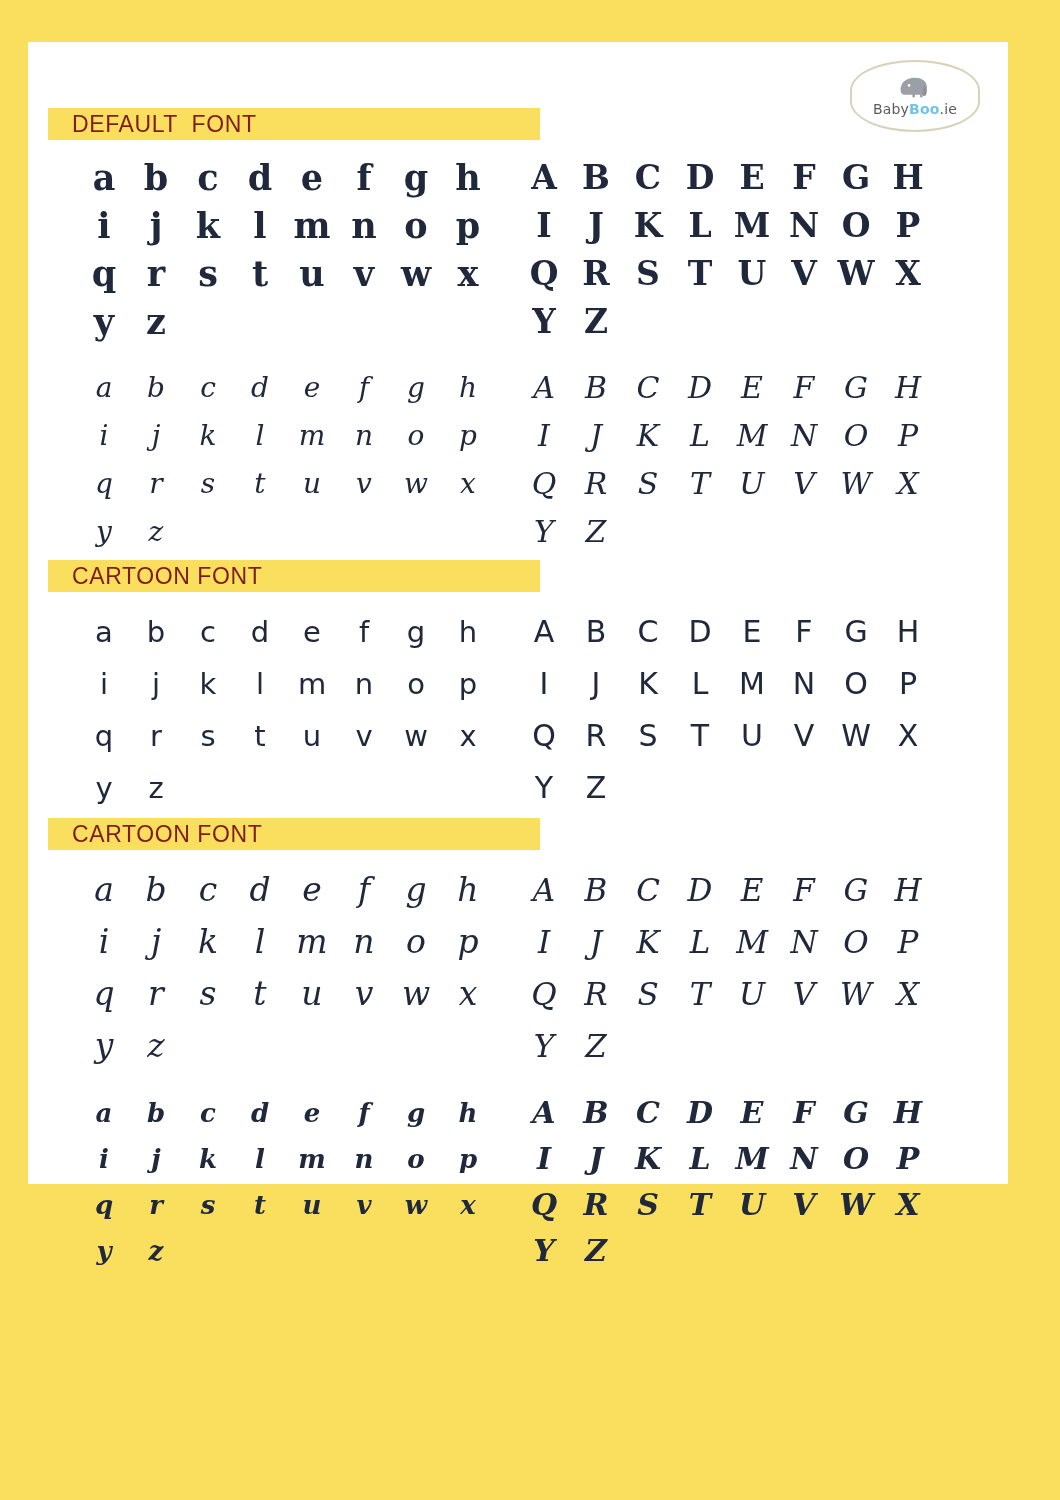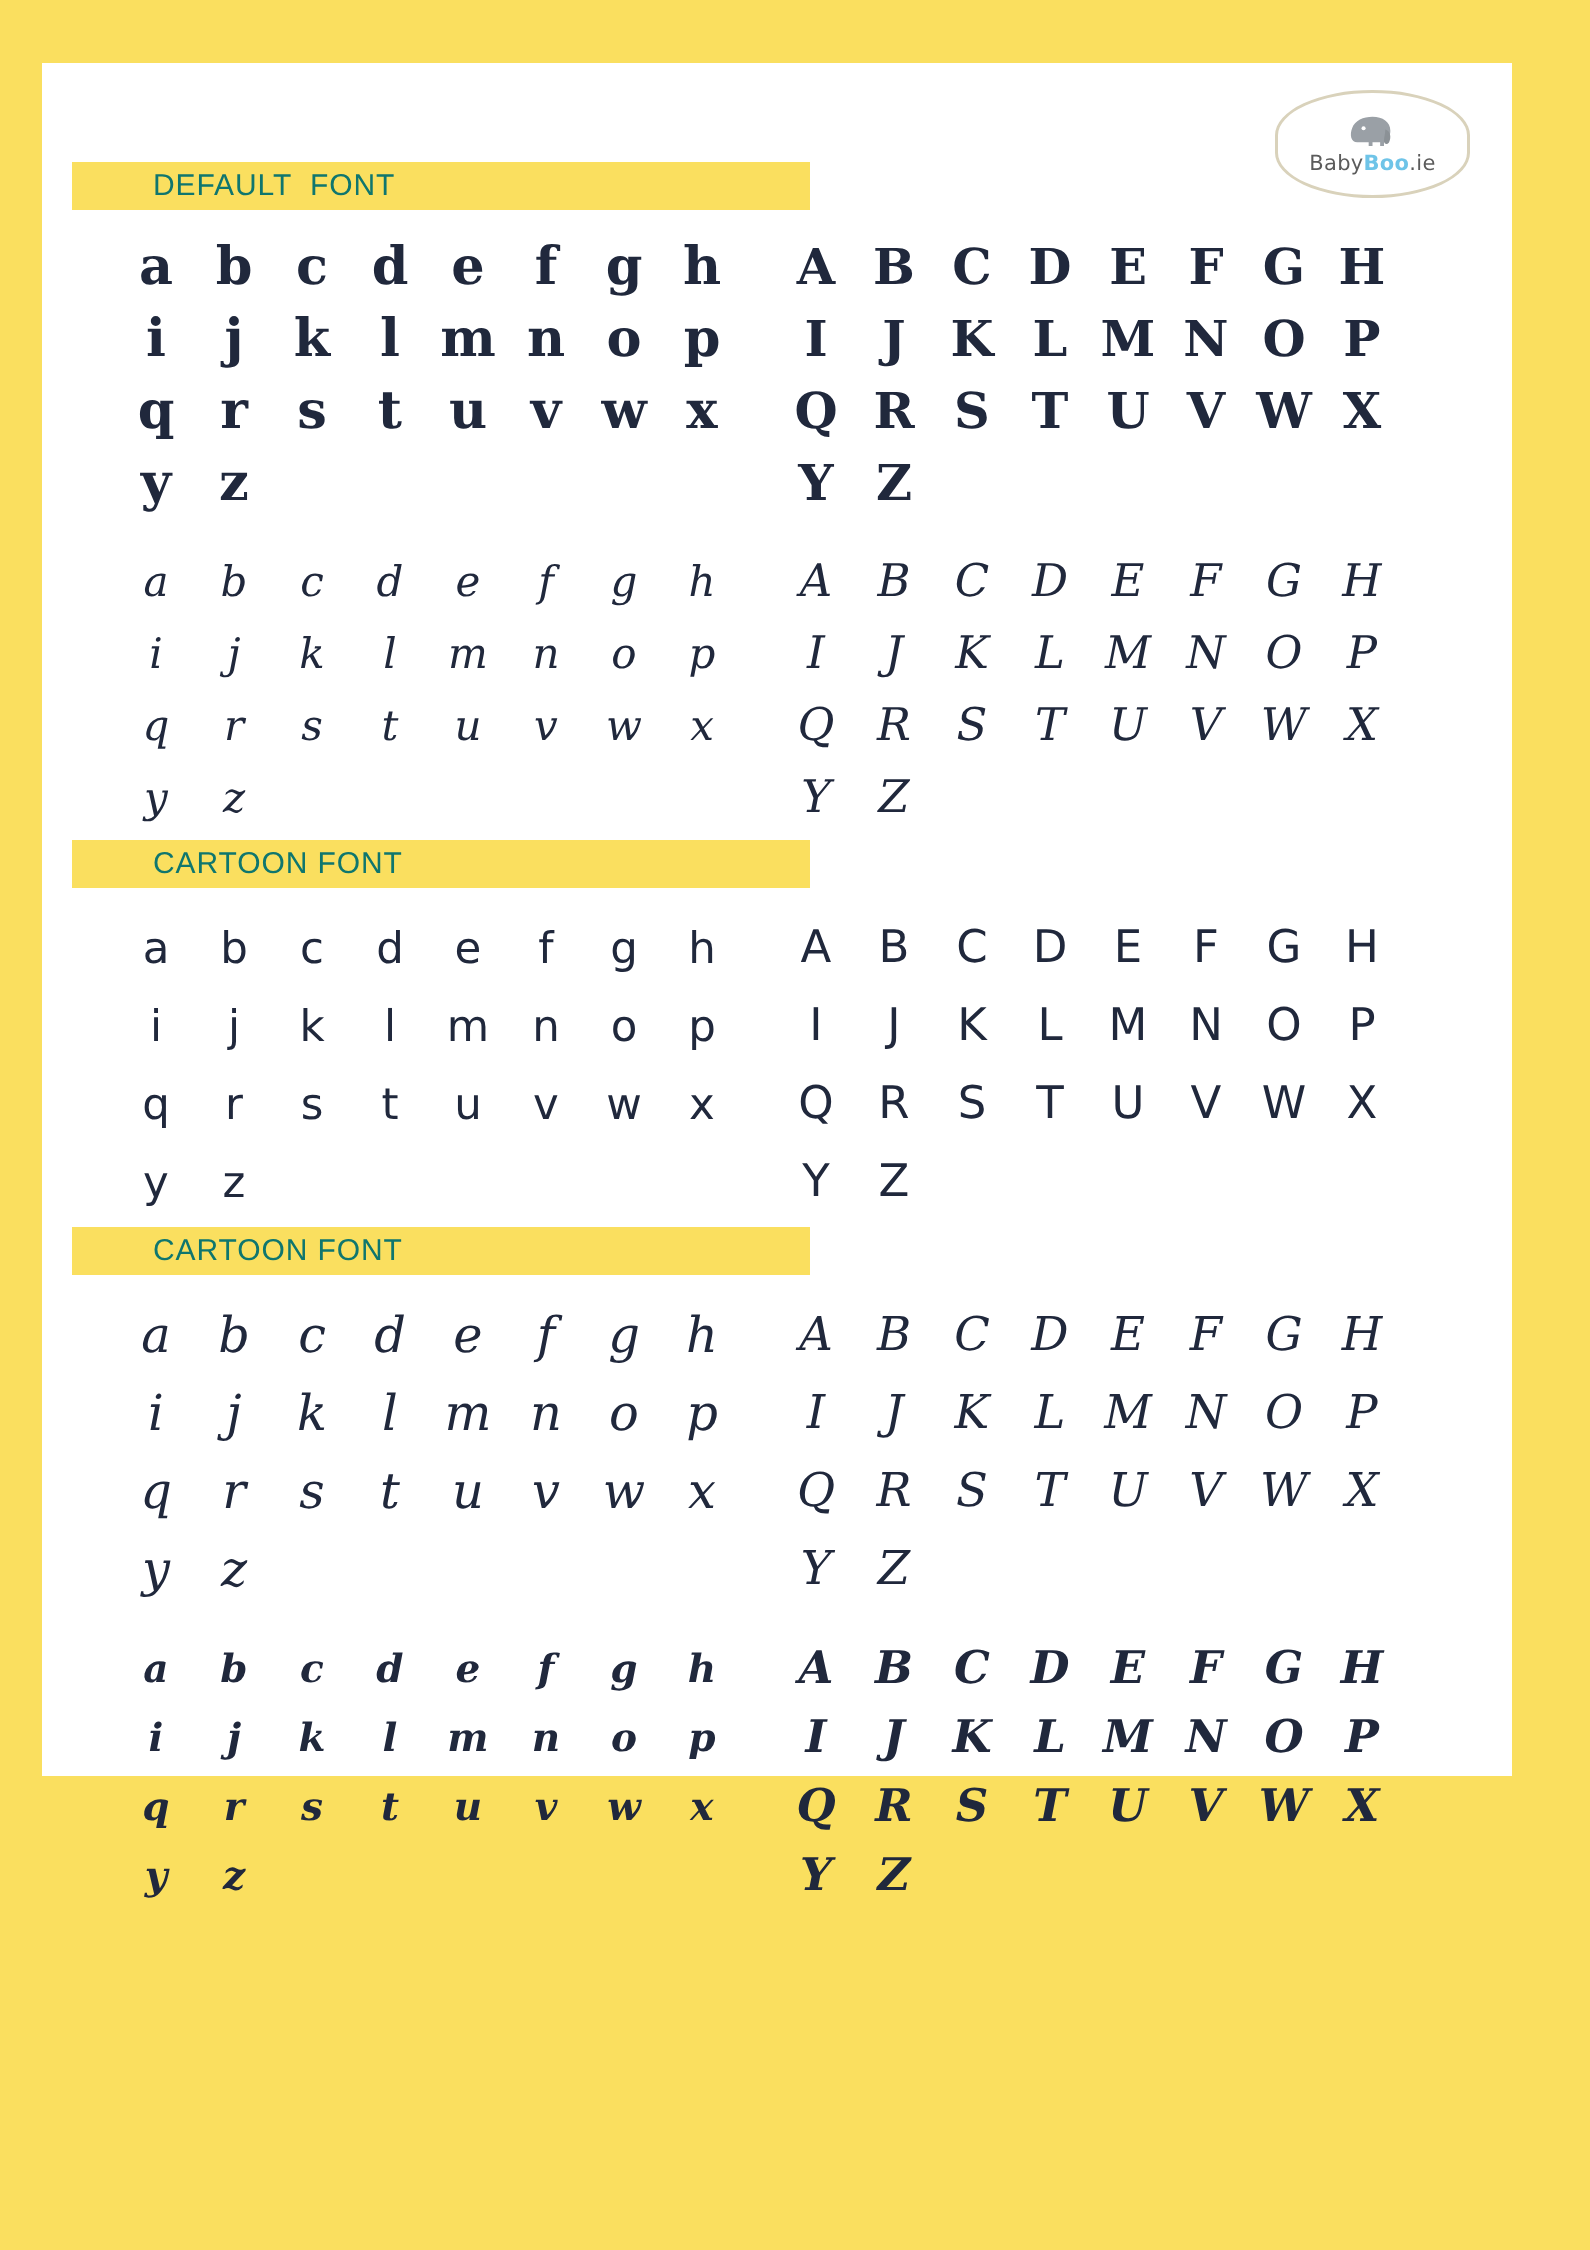--- a/index.html
+++ b/index.html
@@ -67,24 +67,24 @@
   .band {
     position: relative;
     background: #fadf5f;
     height: 32px;
     width: 492px;
     margin-left: 20px;
     display: flex;
     align-items: center;
   }
   .band-label {
-    font-size: 20px;
-    color: #0f766e;
+    font-size: 23px;
+    color: #7f1d1d;
     font-family: "Liberation Sans", sans-serif;
-    padding-left: 54px;
+    padding-left: 24px;
     letter-spacing: 0.6px;
     white-space: pre;
   }
   .rows {
     display: flex;
     padding: 14px 0 4px 0;
   }
   .col {
     width: 470px;
     padding-left: 50px;

